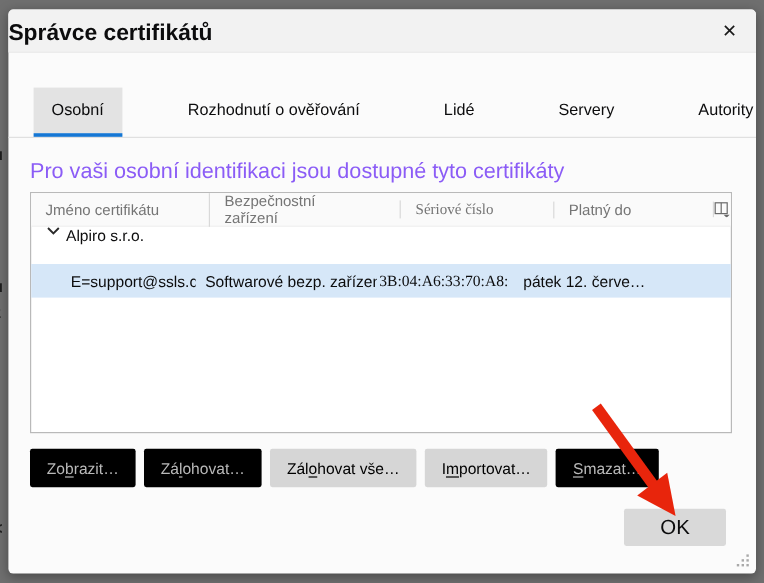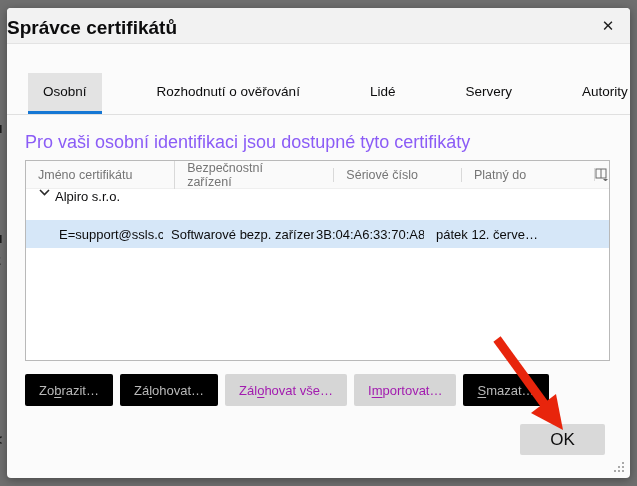--- a/index.html
+++ b/index.html
@@ -58,21 +58,21 @@
     position:absolute;left:18px;top:152px;width:585px;height:201px;
     background:#ffffff;border:1px solid #b9b9b9;box-sizing:border-box;
     font-size:13px;color:#0c0c0d;
   }
   .thead{
     display:flex;height:27px;align-items:center;background:#fafafa;
     color:#757575;font-size:12.5px;border-bottom:1px solid #efefef;
   }
   .th{display:flex;align-items:center;padding-left:12px;box-sizing:border-box;}
   .th + .th{border-left:1px solid #d9d9d9;margin-left:40px;}
-  .c1{width:137px;} .c2{width:151px;} .c3{width:110px;} .c4{width:169px;}
+  .c1{width:137px;} .c2{width:151px;} .c3{width:110px;font-family:Liberation Serif, serif;} .c4{width:169px;}
   .th-picker{
     flex:1;display:flex;align-items:center;justify-content:center;
     border-left:1px solid #d9d9d9;
   }
   .row-group{
     display:flex;align-items:flex-start;height:31px;padding-left:13px;
   }
   .row-group .chev{margin-right:5px;display:inline-flex;}
   .row{
     display:flex;align-items:center;height:28px;background:#d6e7f8;
@@ -82,21 +82,21 @@
   .td.c2{padding-left:8px;}
   .td.c3{padding-left:2px;}
   .td.c4{padding-left:12px;}
 
   
   .actions{
     position:absolute;left:18px;top:366px;display:flex;gap:7px;
   }
   .btn{
     height:32px;padding:0 14px;font-family:inherit;font-size:13px;
-    background:#d6d6d6;color:#a21caf;border:none;border-radius:2px;white-space:nowrap;
+    background:#d6d6d6;color:#000000;border:none;border-radius:2px;white-space:nowrap;
   }
   .btn.disabled{background:#000000;color:#b9b9b9;}
   .btn u{text-decoration:underline;text-underline-offset:2px;}
   .ok-btn{
     position:absolute;right:25px;top:416px;width:85px;height:31px;
     background:#d9d9d9;color:#0c0c0d;font-family:inherit;font-size:17px;
     border:none;border-radius:2px;
   }
   
   .grip{position:absolute;right:5px;bottom:5px;width:11px;height:11px;}

